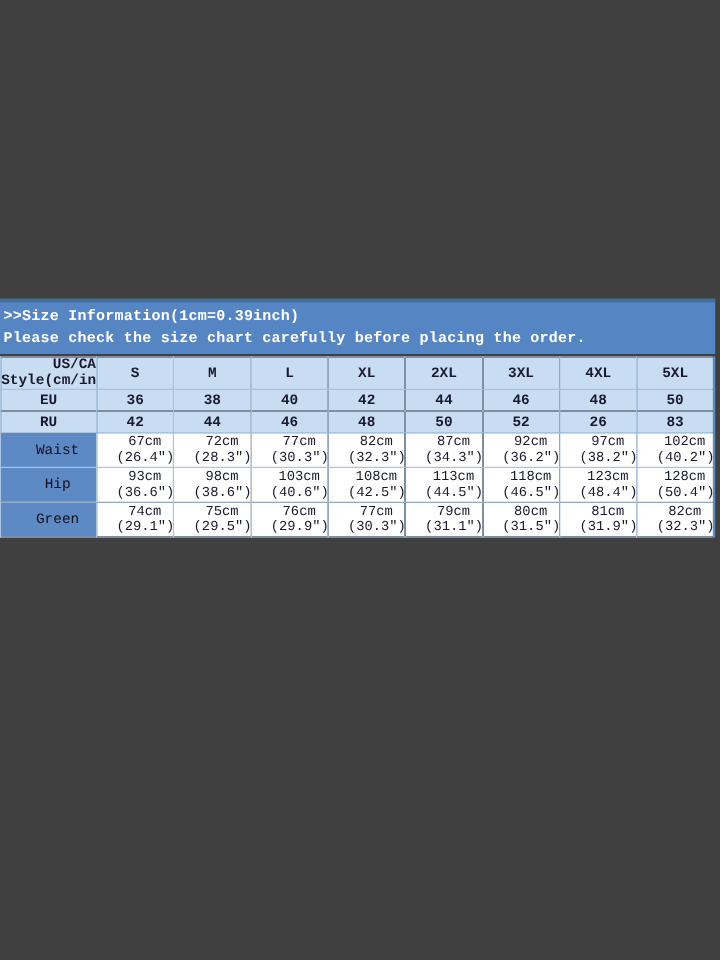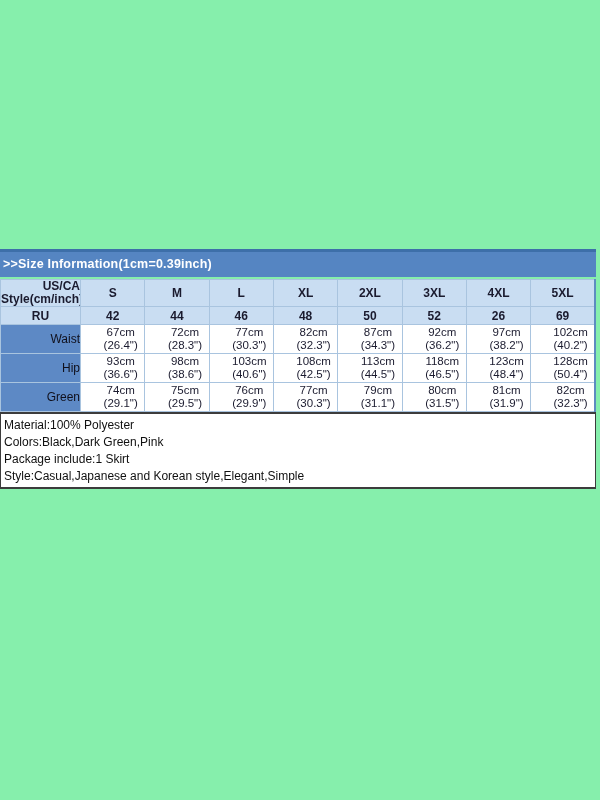--- a/index.html
+++ b/index.html
@@ -5,22 +5,23 @@
   html, body {
     margin: 0;
     padding: 0;
     background: #ffffff;
     font-family: "Liberation Sans", sans-serif;
   }
   .page {
     position: relative;
     width: 600px;
     height: 800px;
-    background: #86efac;
+    background: #404040;
     overflow: hidden;
+    font-family: Liberation Mono, monospace;
   }
   .content {
     position: absolute;
     top: 249px;
     left: 0;
     width: 596px;
   }
   
   .banner {
     background: #5585c2;
@@ -59,21 +60,21 @@
   .size-table th.corner div { line-height: 13px; text-align: right; }
   .size-table tr.size-row { height: 18px; }
   .size-table tr.size-row td {
     background: #c9ddf2;
     font-weight: 700;
   }
   .size-table tr.measure-row { height: 29px; }
   .size-table tr.measure-row td { background: #ffffff; }
   .size-table tr.measure-row td.mlabel {
     background: #5d89c5;
-    text-align: right;
+    text-align: center;
     padding-left: 15px;
     font-weight: 400;
     color: #10101c;
   }
   .size-table .cm, .size-table .in {
     line-height: 13.5px;
     font-size: 11.5px;
     color: #1a1a2e;
     margin-left: 16px;
   }
@@ -90,20 +91,21 @@
   }
 </style>
 </head>
 <body>
 
 <div class="page">
   <div class="content">
 
     <div class="banner">
       <div class="line">&gt;&gt;Size Information(1cm=0.39inch)</div>
+      <div class="line">Please check the size chart carefully before placing the order.</div>
     </div>
 
     <table class="size-table">
       <colgroup>
         <col style="width:80px">
         <col>
           <col>
           <col>
           <col>
           <col>
@@ -120,32 +122,43 @@
           <th>S</th>
           <th>M</th>
           <th>L</th>
           <th>XL</th>
           <th>2XL</th>
           <th>3XL</th>
           <th>4XL</th>
           <th>5XL</th>
         </tr>
 
+        <tr class="size-row">
+          <td>EU</td>
+          <td>36</td>
+          <td>38</td>
+          <td>40</td>
+          <td>42</td>
+          <td>44</td>
+          <td>46</td>
+          <td>48</td>
+          <td>50</td>
+        </tr>
 
 
         <tr class="size-row">
           <td>RU</td>
           <td>42</td>
           <td>44</td>
           <td>46</td>
           <td>48</td>
           <td>50</td>
           <td>52</td>
           <td>26</td>
-          <td>69</td>
+          <td>83</td>
         </tr>
 
         <tr class="measure-row">
           <td class="mlabel">Waist</td>
           <td>
             <div class="cm">67cm</div>
             <div class="in">(26.4")</div>
           </td>
           <td>
             <div class="cm">72cm</div>
@@ -244,21 +257,15 @@
             <div class="in">(31.9")</div>
           </td>
           <td>
             <div class="cm">82cm</div>
             <div class="in">(32.3")</div>
           </td>
         </tr>
       </tbody>
     </table>
 
-    <div class="details-box">
-      <div>Material:100% Polyester</div>
-      <div>Colors:Black,Dark Green,Pink</div>
-      <div>Package include:1 Skirt</div>
-      <div>Style:Casual,Japanese and Korean style,Elegant,Simple</div>
-    </div>
 
   </div>
 </div>
 
 </body></html>

